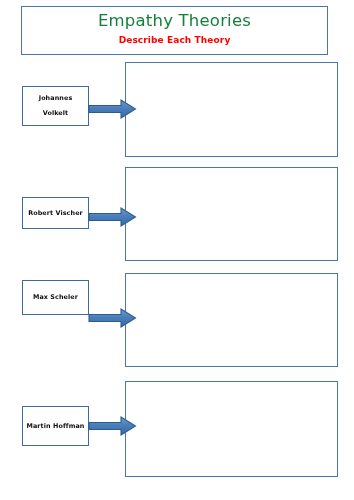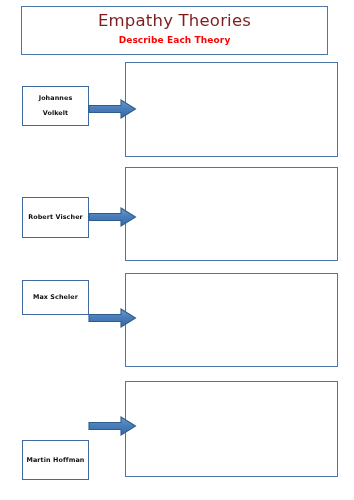--- a/index.html
+++ b/index.html
@@ -35,21 +35,21 @@
     display: flex;
     flex-direction: column;
     align-items: center;
     justify-content: flex-start;
     padding-top: 3px;
   }
   .title-main {
     font-family: "DejaVu Sans", "Liberation Sans", sans-serif;
     font-size: 16.5px;
     line-height: 21px;
-    color: #7f1d1d;
+    color: #15803d;
     letter-spacing: 0.2px;
     white-space: nowrap;
     font-weight: 400;
   }
   .title-sub {
     margin-top: 4px;
     font-family: "DejaVu Sans", "Liberation Sans", sans-serif;
     font-size: 9px;
     line-height: 11px;
     color: #ff0000;
@@ -133,21 +133,21 @@
           </linearGradient>
         </defs>
         <path d="M1,7.5 L33,7.5 L33,2 L47.5,11 L33,20 L33,14.5 L1,14.5 Z" fill="url(#agrad1)" stroke="#2e5c8a" stroke-width="1.1" stroke-linejoin="miter"></path>
       </svg>
     </div>
   </div>
 
   <div class="row">
     <div class="answer-box" style="top:167px; height:94px;"></div>
 
-    <div class="name-box" style="top:197px; height:41px;text-align:center;">
+    <div class="name-box" style="top:197px; height:32px;text-align:center;">
       <span class="name-label">Robert Vischer</span>
     </div>
 
     <div class="arrow" style="top:206px;">
       <svg width="49" height="22" viewBox="0 0 49 22" xmlns="http://www.w3.org/2000/svg">
         <defs>
           <linearGradient id="agrad2" x1="0" y1="0" x2="0" y2="1">
             <stop offset="0%" stop-color="#6f9bd1"></stop>
             <stop offset="45%" stop-color="#4a7ebb"></stop>
             <stop offset="100%" stop-color="#3a6aa5"></stop>
@@ -175,21 +175,21 @@
           </linearGradient>
         </defs>
         <path d="M1,7.5 L33,7.5 L33,2 L47.5,11 L33,20 L33,14.5 L1,14.5 Z" fill="url(#agrad3)" stroke="#2e5c8a" stroke-width="1.1" stroke-linejoin="miter"></path>
       </svg>
     </div>
   </div>
 
   <div class="row">
     <div class="answer-box" style="top:381px; height:96px;"></div>
 
-    <div class="name-box" style="top:406px; height:40px;margin-top:34px;">
+    <div class="name-box" style="top:406px; height:40px;">
       <span class="name-label">Martin Hoffman</span>
     </div>
 
     <div class="arrow" style="top:415px;">
       <svg width="49" height="22" viewBox="0 0 49 22" xmlns="http://www.w3.org/2000/svg">
         <defs>
           <linearGradient id="agrad4" x1="0" y1="0" x2="0" y2="1">
             <stop offset="0%" stop-color="#6f9bd1"></stop>
             <stop offset="45%" stop-color="#4a7ebb"></stop>
             <stop offset="100%" stop-color="#3a6aa5"></stop>

